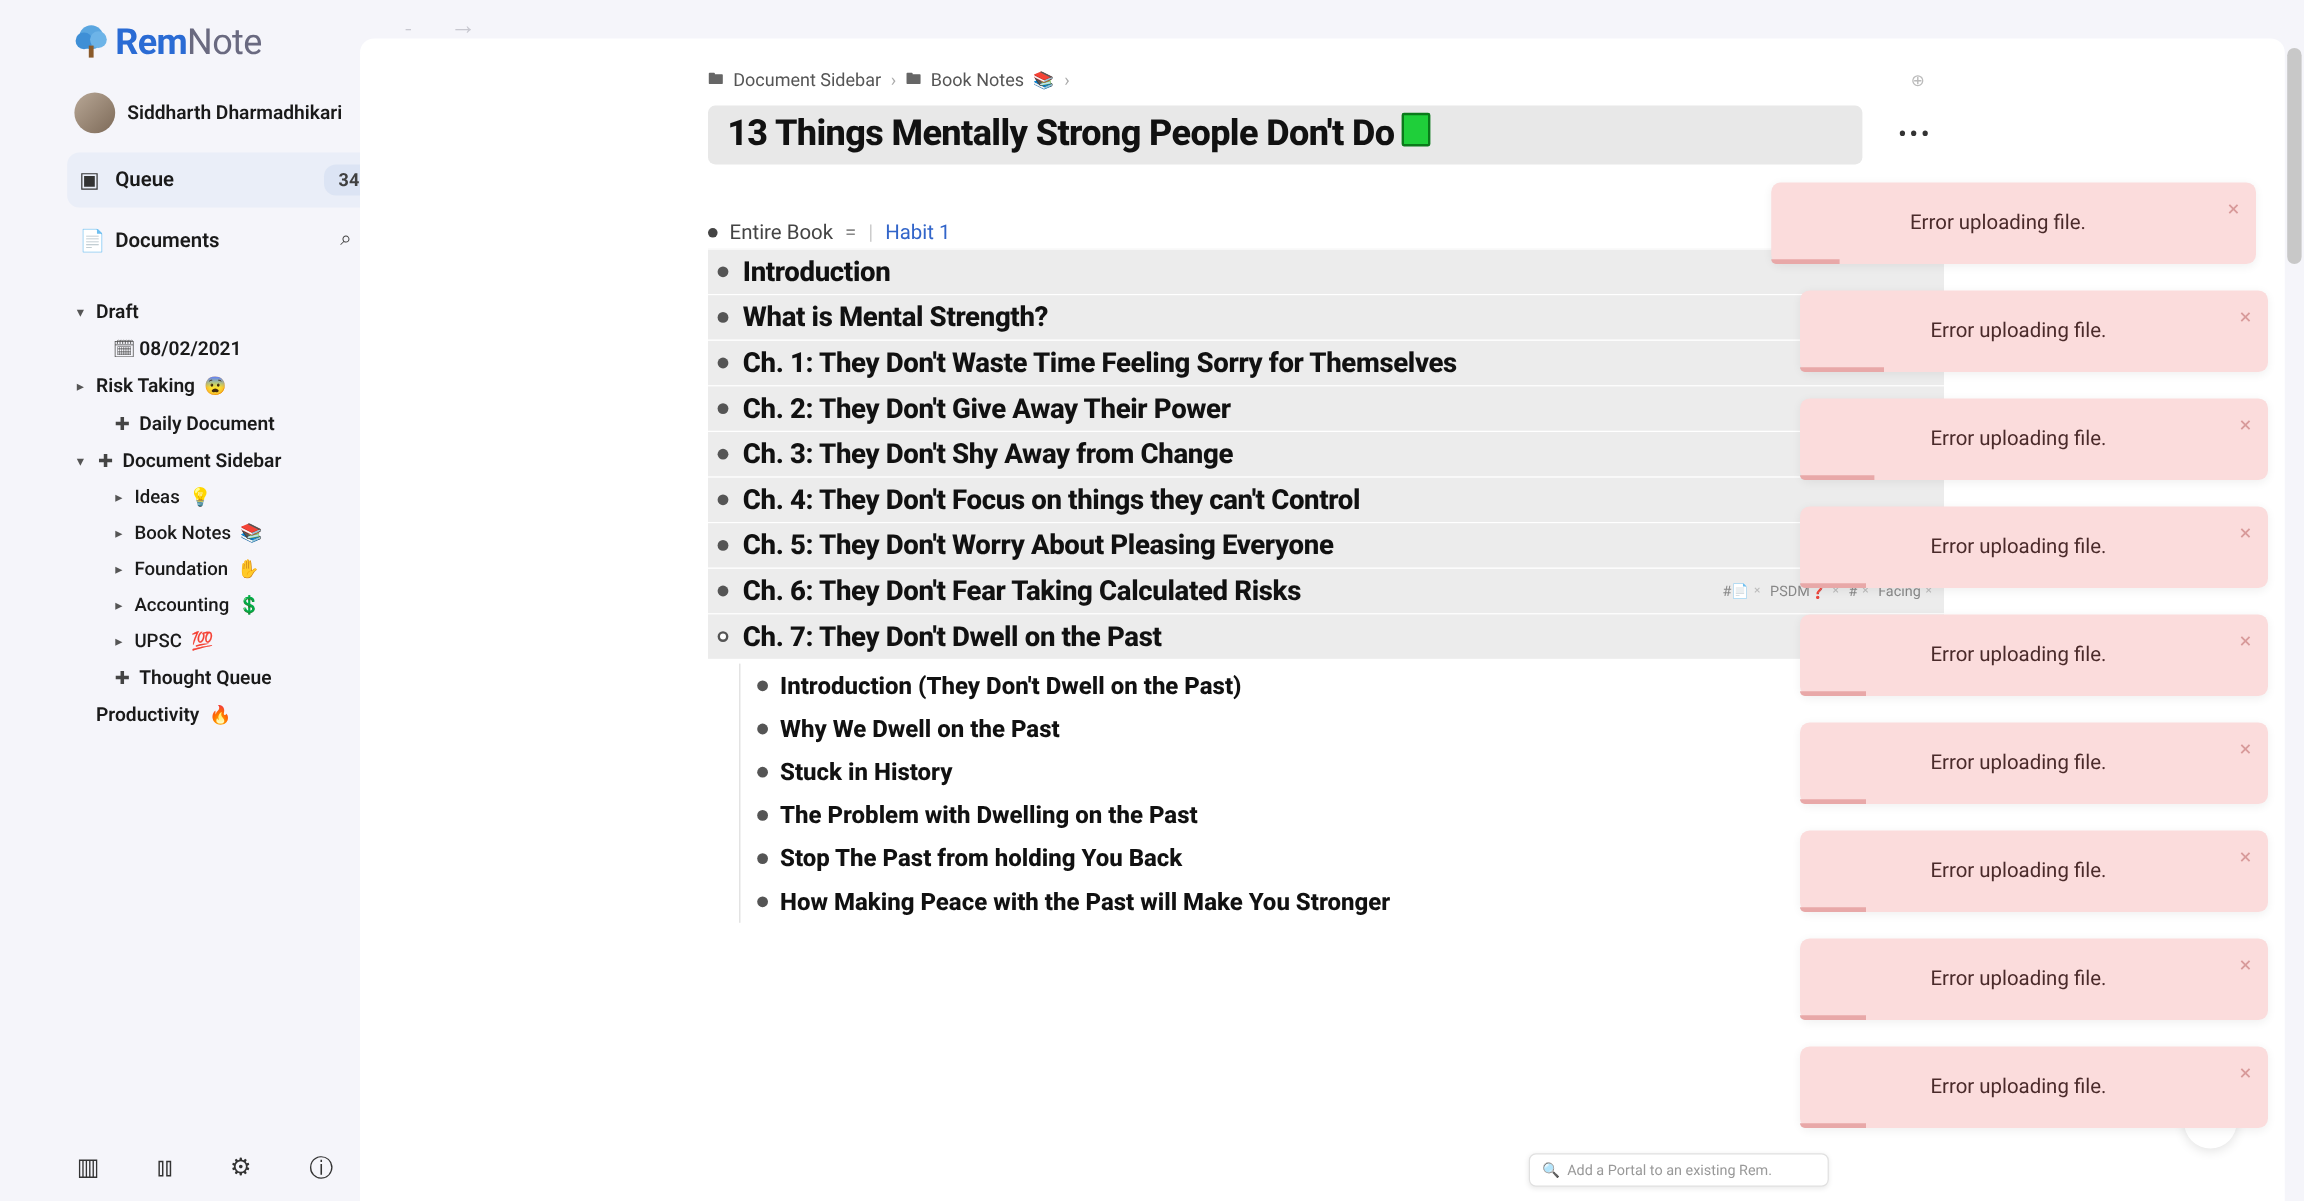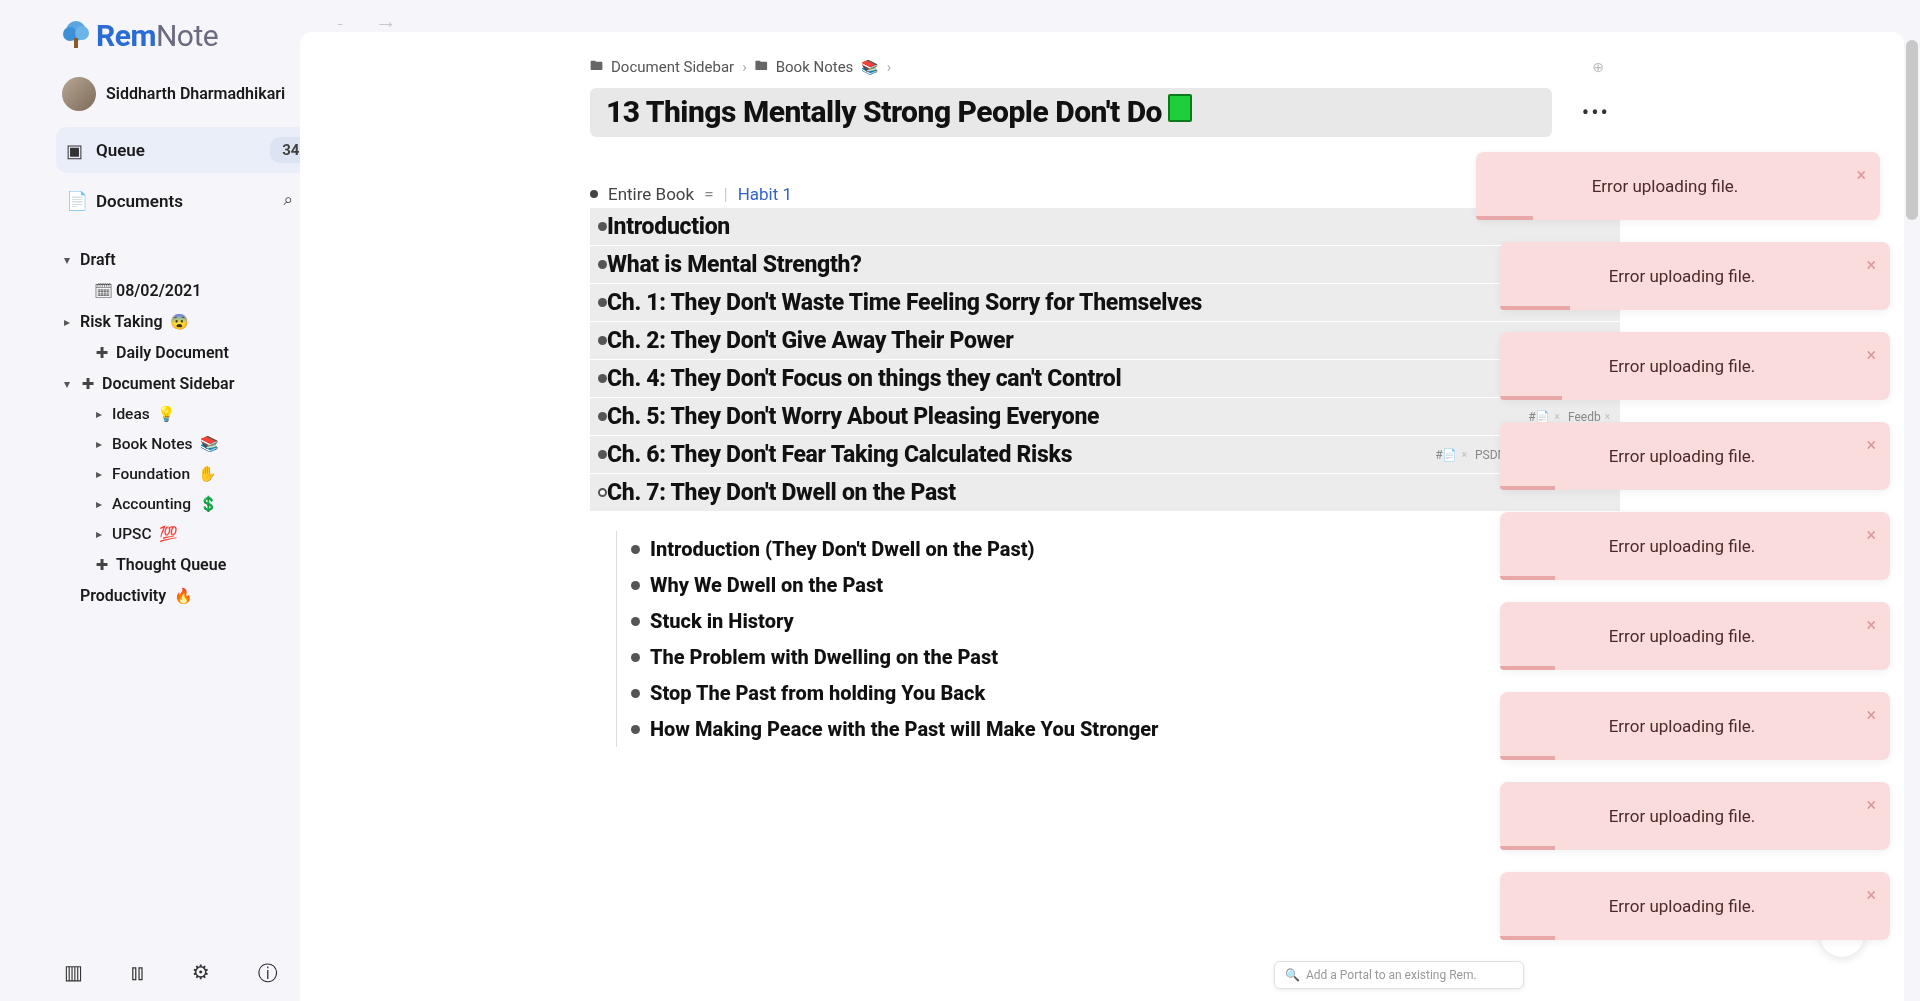--- a/index.html
+++ b/index.html
@@ -64,29 +64,29 @@
 .green-book { display:inline-block; width:24px; height:28px; background:#1fcf3a; border:2px solid #0a7a1a; border-radius:2px; }
 .more-dots { font-size: 22px; color: #333; letter-spacing: 2px; padding: 0 10px; }
 
 .content-body { margin-top: 44px; }
 .line { display: flex; align-items: center; gap: 10px; font-size: 17px; color: #222; padding: 3px 0; }
 .line .dot { width: 8px; height: 8px; border-radius: 50%; background: #444; flex-shrink: 0; }
 .line.entire { font-size: 17px; color: #444; }
 .line.entire .eq { color: #888; }
 .line.entire .habit { color: #3265c9; }
 
-.chapter { display: flex; align-items: center; background: #ececec; border-top: 1px solid #fff; padding: 5px 10px 5px 4px; position: relative; }
+.chapter { display: flex; align-items: center; gap: 12px; background: #ececec; border-top: 1px solid #fff; padding: 5px 10px 5px 4px; position: relative; }
 .chapter .dot { width: 9px; height: 9px; border-radius: 50%; background: #555; flex-shrink:0; margin-left:4px; }
 .chapter.expanded .dot { background:#fff; border:2px solid #555; width:9px; height:9px; }
 .chapter h2 { font-size: 23px; font-weight: 800; color: #111; letter-spacing:-0.3px; }
 .chapter .tags { position:absolute; right:10px; display:flex; gap:8px; align-items:center; font-size:12px; color:#888; }
 .chapter .tag { display:flex; align-items:center; gap:2px; }
 .chapter .tag .x { color:#bbb; font-size:10px; margin-left:2px; }
 
-.sub-list { margin-left: 26px; border-left: 1px solid #ddd; padding-left: 14px; margin-top:20px; }
+.sub-list { margin-left: 26px; border-left: 1px solid #ddd; padding-left: 14px; margin-top:4px; }
 .sub-item { display:flex; align-items:center; gap:10px; padding:6px 0; }
 .sub-item .dot { width:9px; height:9px; border-radius:50%; background:#555; flex-shrink:0; }
 .sub-item h3 { font-size:20px; font-weight:800; color:#111; }
 
 
 .toasts { position: absolute; right: 30px; top: 152px; display: flex; flex-direction: column; gap: 22px; z-index: 50; text-align: center; }
 .toast { width: 390px; background: #fbdcdc; color: #4a2a2a; border-radius: 8px; padding: 24px 48px 24px 22px; font-size: 17px; position: relative; box-shadow: 0 2px 8px rgba(0,0,0,0.06); }
 .toast .close { position: absolute; right: 14px; top: 12px; color: #d89a9a; font-size: 18px; cursor: pointer; }
 .toast .progress { position:absolute; left:0; bottom:0; height:4px; background:#e8a8a8; border-radius: 0 0 0 8px; }
 .toast:nth-child(1) { margin-left: -24px; width: 404px; }
@@ -252,20 +252,27 @@
           <div class="chapter">
             <span class="dot"></span>
             <h2>Ch. 1: They Don't Waste Time Feeling Sorry for Themselves</h2>
           </div>
           <div class="chapter">
             <span class="dot"></span>
             <h2>Ch. 2:  They Don't Give Away Their Power</h2>
           </div>
           <div class="chapter">
             <span class="dot"></span>
+            <h2>Ch. 3: They Don't Shy Away from Change</h2>
+            <div class="tags">
+              <span class="tag">#📄<span class="x">×</span></span>
+            </div>
+          </div>
+          <div class="chapter">
+            <span class="dot"></span>
             <h2>Ch. 4: They Don't Focus on things they can't Control</h2>
           </div>
           <div class="chapter">
             <span class="dot"></span>
             <h2>Ch. 5: They Don't Worry About Pleasing Everyone</h2>
             <div class="tags">
               <span class="tag">#📄<span class="x">×</span></span>
               <span class="tag"> Feedb<span class="x">×</span></span>
             </div>
           </div>

